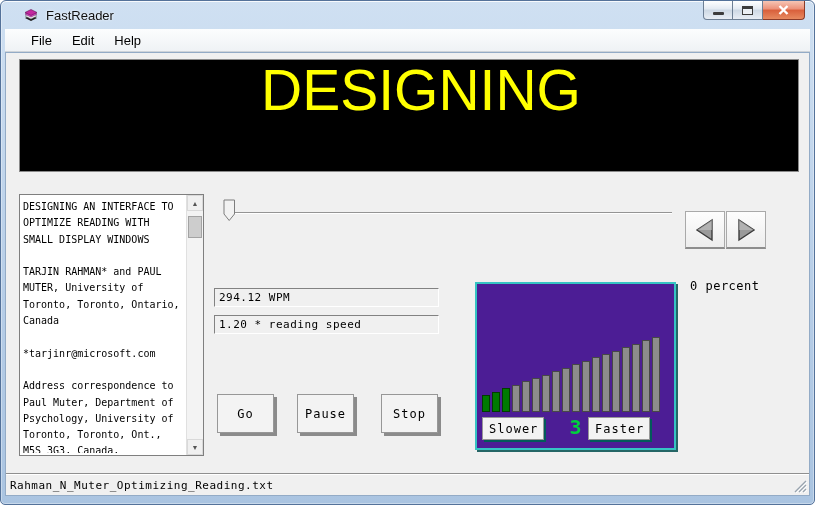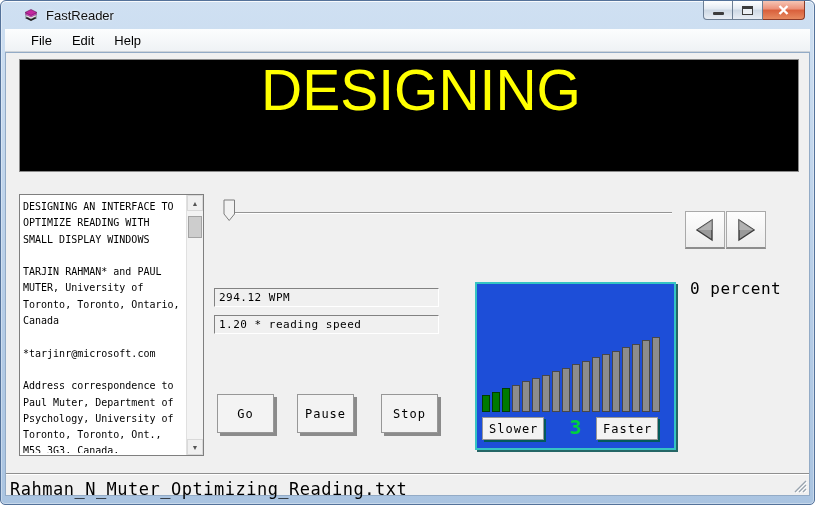--- a/index.html
+++ b/index.html
@@ -89,32 +89,32 @@
 
   
   .speed-panel{position:absolute;left:469px;top:229px;width:201px;height:168px;
     border:2px solid #35c3c3;box-shadow:2px 2px 0 rgba(1,77,77,.85);}
   .bars{position:absolute;left:5px;bottom:36px;display:flex;align-items:flex-end;gap:2px;}
   .bar{width:8px;border:1px solid #474747;}
   .panel-btn{position:absolute;bottom:8px;height:23px;width:62px;background:#f3f3f3;
     border:1px solid #979797;box-shadow:2px 2px 0 0 #035a5a;
     font-family:"DejaVu Sans Mono",monospace;font-size:12px;letter-spacing:1px;color:#000;cursor:default;}
   .panel-btn.slower{left:5px;}
-  .panel-btn.faster{right:16px;}
+  .panel-btn.faster{right:24px;}
   .level{position:absolute;bottom:9px;left:70px;width:57px;text-align:center;
     font-family:"DejaVu Sans Mono",monospace;font-size:20px;font-weight:bold;}
 
   .percent{position:absolute;left:684px;top:226px;font-family:"DejaVu Sans Mono",monospace;
-    font-size:16px;color:#000;letter-spacing:.5px;}
+    font-size:12px;color:#000;letter-spacing:.5px;}
 
   
   .status-sep{position:absolute;left:0;right:0;top:420px;height:0;
     border-top:1px solid #8f8f8f;border-bottom:1px solid #ffffff;}
   .status-text{position:absolute;left:4px;top:426px;font-family:"DejaVu Sans Mono",monospace;
-    font-size:17px;color:#000;letter-spacing:.5px;}
+    font-size:11px;color:#000;letter-spacing:.5px;}
   .resize-grip{position:absolute;right:2px;bottom:2px;}
 </style>
 </head>
 <body>
 
 <div class="window">
 
   <div class="titlebar">
     <span class="app-icon">
       <svg width="16" height="16" viewBox="0 0 16 16">
@@ -198,21 +198,21 @@
       </svg>
     </button>
 
     <div class="field wpm">294.12 WPM</div>
     <div class="field speed">1.20 * reading speed</div>
 
     <button class="cmd go">Go</button>
     <button class="cmd stop">Stop</button>
     <button class="cmd pause">Pause</button>
 
-    <div class="speed-panel" style="background: #1d4ed8;">
+    <div class="speed-panel" style="background: #4c1d95;">
       <div class="bars">
           <div class="bar" style="height: 17px; background: rgb(0, 122, 0); border-color: rgb(1, 61, 1);"></div>
           <div class="bar" style="height: 20px; background: rgb(0, 122, 0); border-color: rgb(1, 61, 1);"></div>
           <div class="bar" style="height: 24px; background: rgb(0, 122, 0); border-color: rgb(1, 61, 1);"></div>
           <div class="bar" style="height: 27px; background: rgb(140, 140, 140); border-color: rgb(71, 71, 71);"></div>
           <div class="bar" style="height: 31px; background: rgb(140, 140, 140); border-color: rgb(71, 71, 71);"></div>
           <div class="bar" style="height: 34px; background: rgb(140, 140, 140); border-color: rgb(71, 71, 71);"></div>
           <div class="bar" style="height: 37px; background: rgb(140, 140, 140); border-color: rgb(71, 71, 71);"></div>
           <div class="bar" style="height: 41px; background: rgb(140, 140, 140); border-color: rgb(71, 71, 71);"></div>
           <div class="bar" style="height: 44px; background: rgb(140, 140, 140); border-color: rgb(71, 71, 71);"></div>

